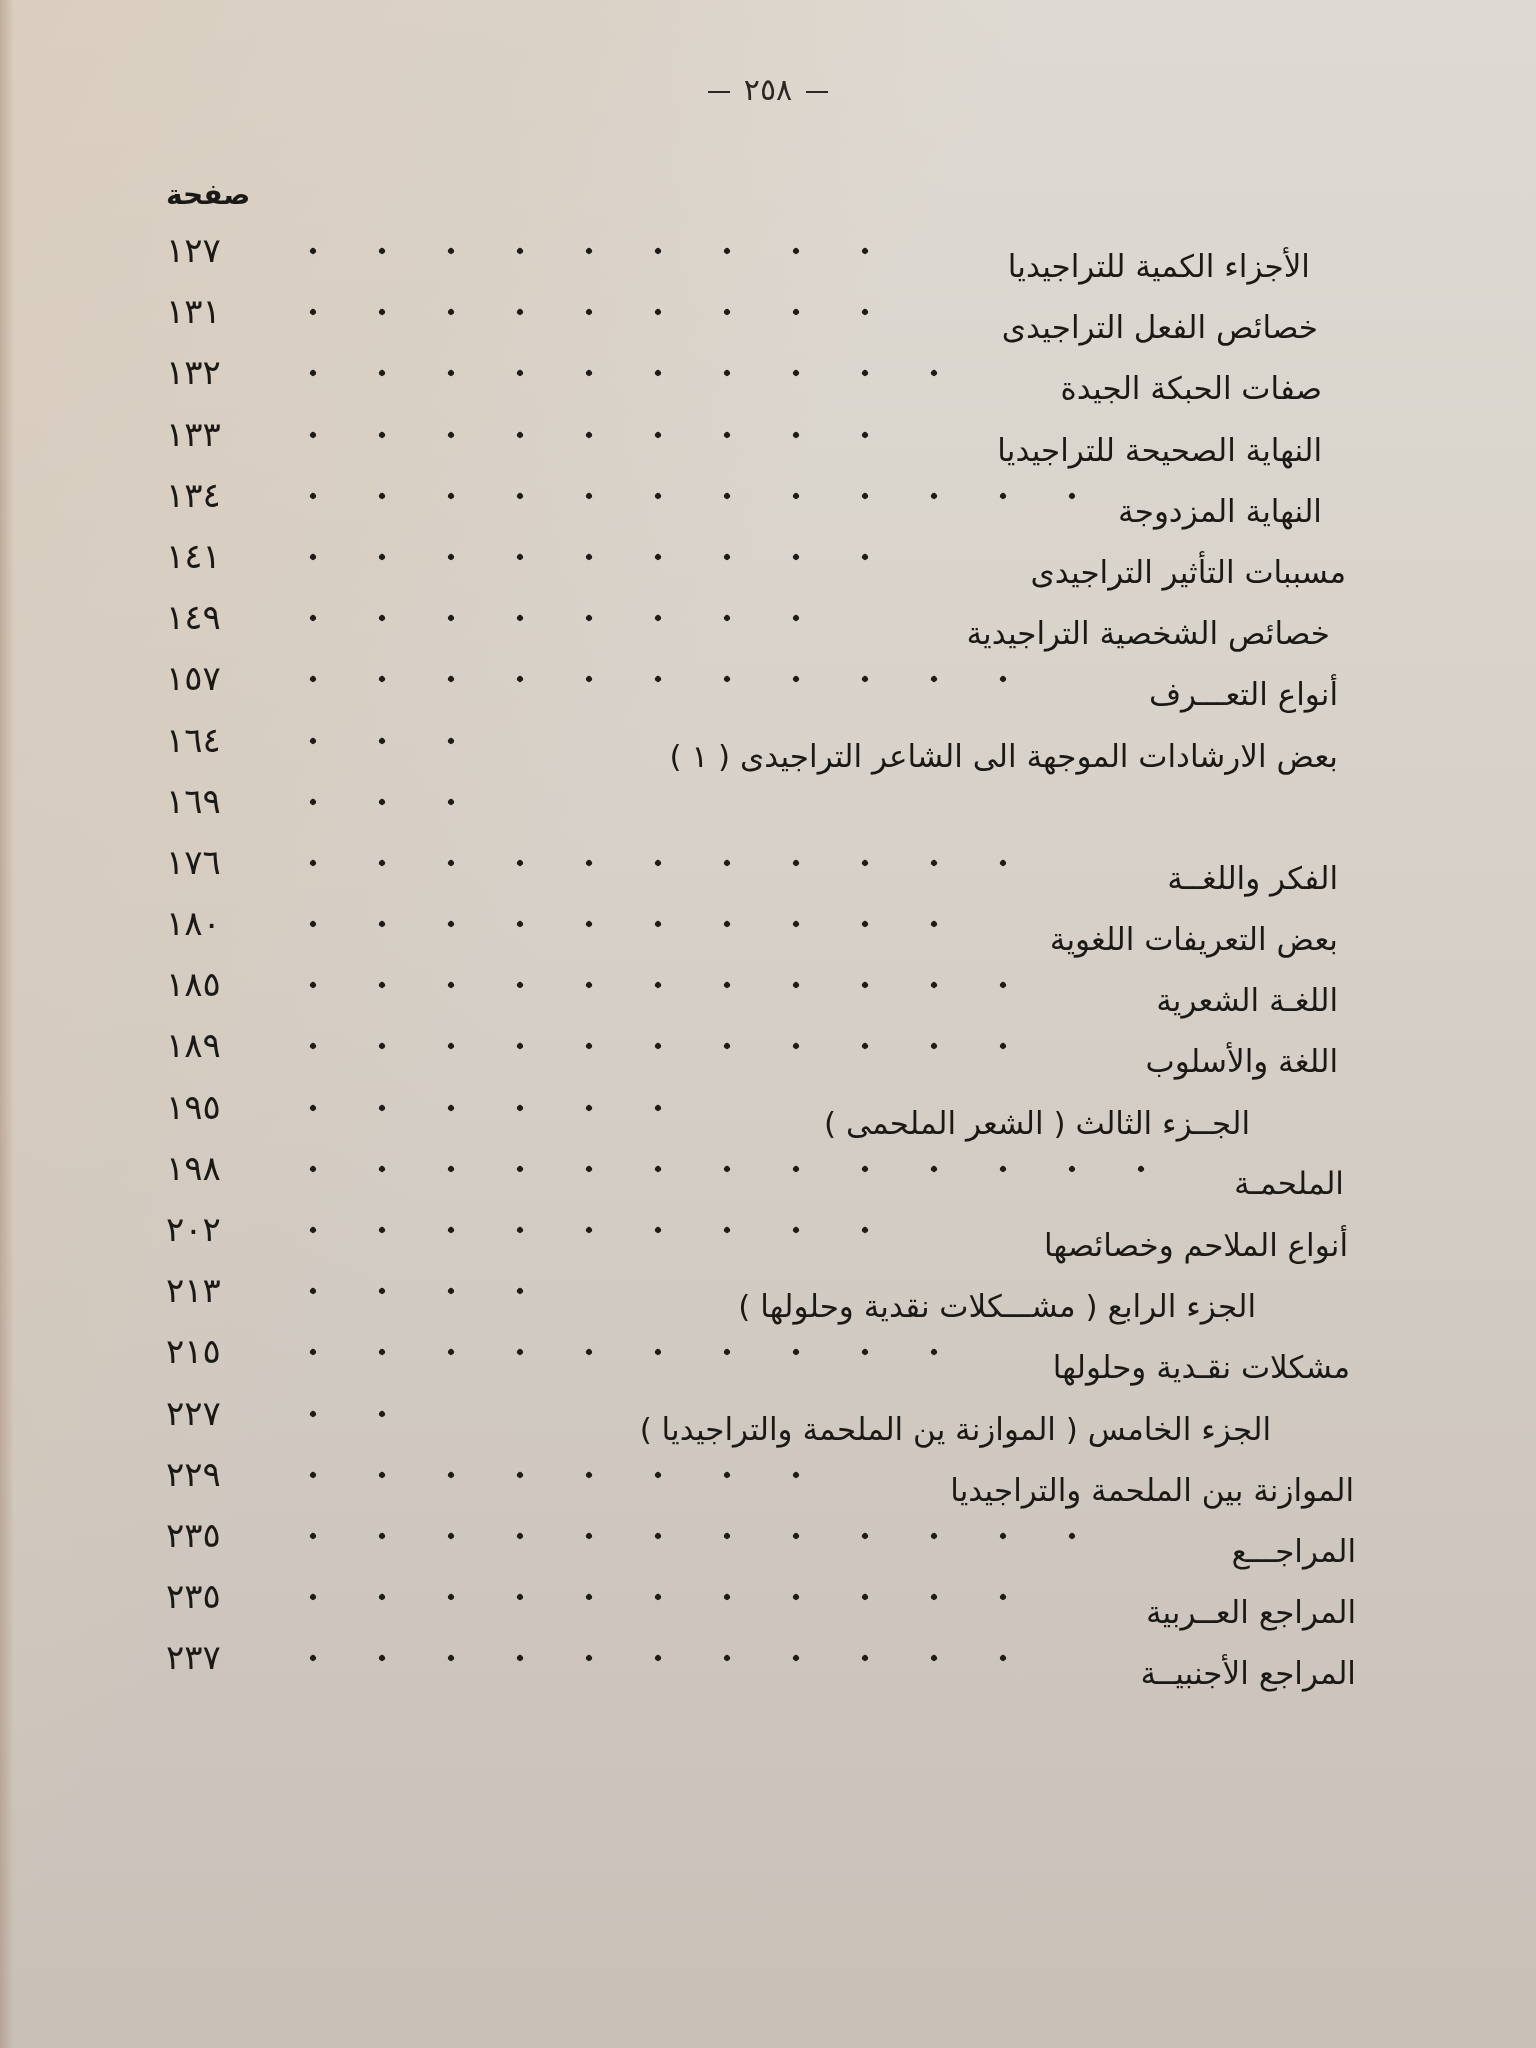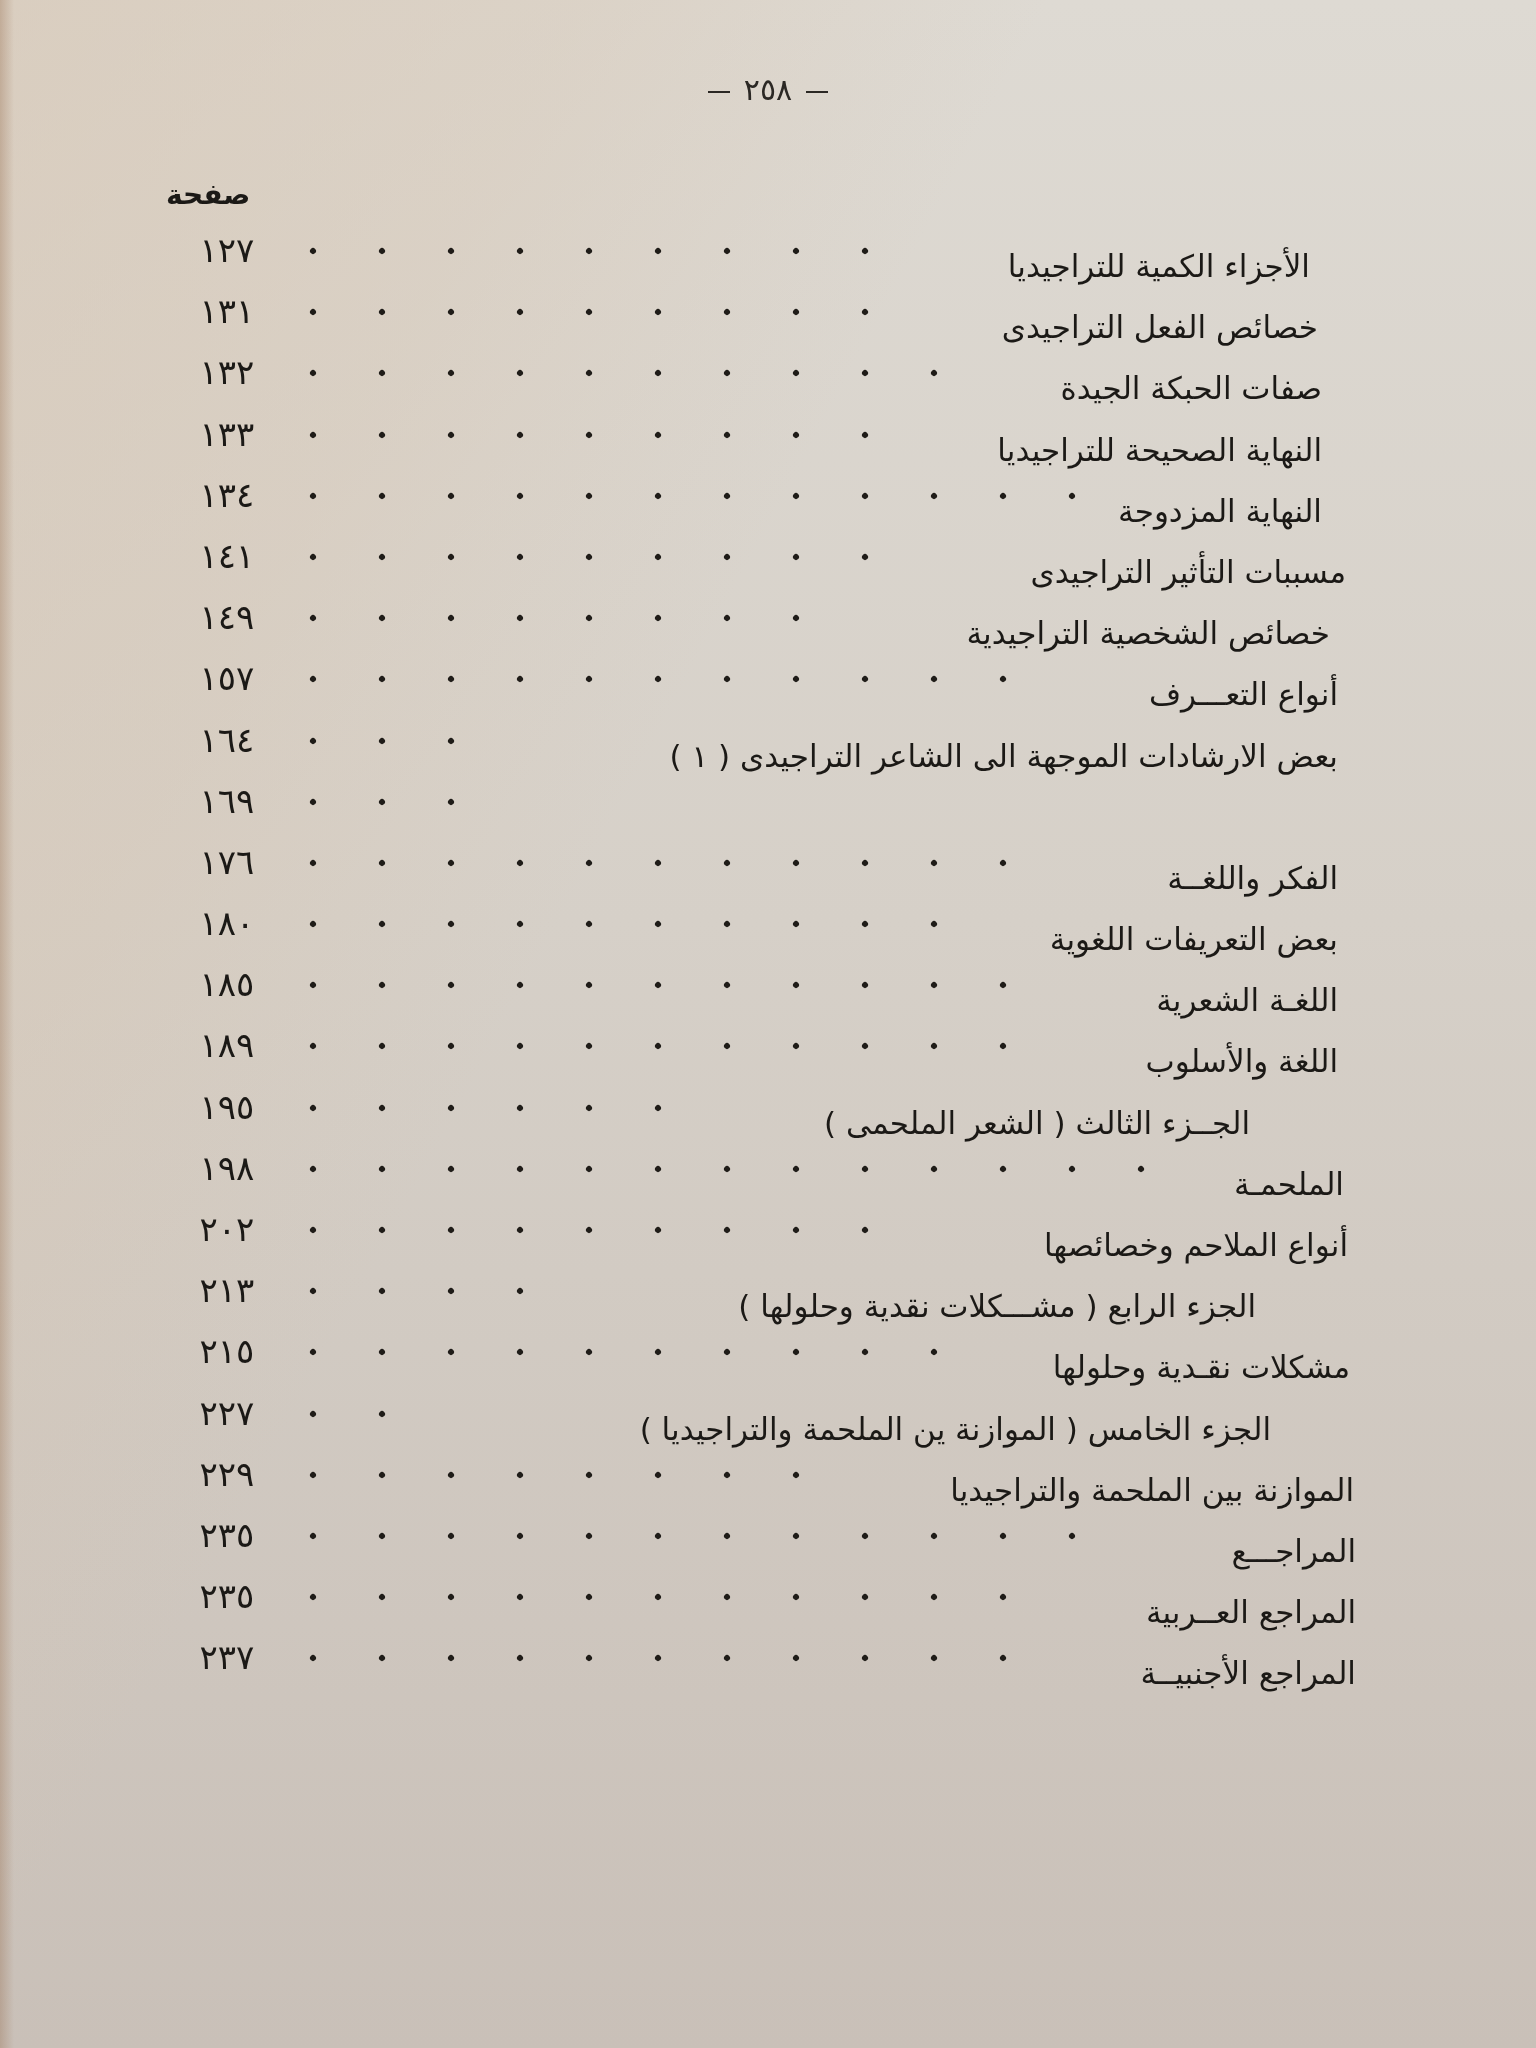--- a/index.html
+++ b/index.html
@@ -56,27 +56,27 @@
       top: 230px;
       left: 160px;
       width: 1200px;
     }
     .toc-row {
       position: relative;
       height: 61.2px;
     }
     .toc-page {
       position: absolute;
-      left: 22px;
+      left: 6px;
       top: 0;
       width: 90px;
       font-size: 34px;
       line-height: 40px;
       color: #1b1916;
-      text-align: center;
+      text-align: left;
       direction: ltr;
     }
     .toc-dots {
       position: absolute;
       top: 18px;
       left: 150px;
       height: 8px;
     }
     .toc-dots span {
       position: absolute;
@@ -340,21 +340,21 @@
         <span style="left: 276px;"></span>
         <span style="left: 345px;"></span>
         <span style="left: 414px;"></span>
         <span style="left: 483px;"></span>
         <span style="left: 552px;"></span>
         <span style="left: 621px;"></span>
         <span style="left: 690px;"></span>
         <span style="left: 759px;"></span>
         <span style="left: 828px;"></span>
       </div>
-      <div class="toc-title" style="right: 16px;">الملحمـة</div>
+      <div class="toc-title" style="right: 16px; font-family: Liberation Serif, serif;">الملحمـة</div>
     </div>
     <div class="toc-row">
       <div class="toc-page">٢٠٢</div>
       <div class="toc-dots">
         <span style="left: 0px;"></span>
         <span style="left: 69px;"></span>
         <span style="left: 138px;"></span>
         <span style="left: 207px;"></span>
         <span style="left: 276px;"></span>
         <span style="left: 345px;"></span>

